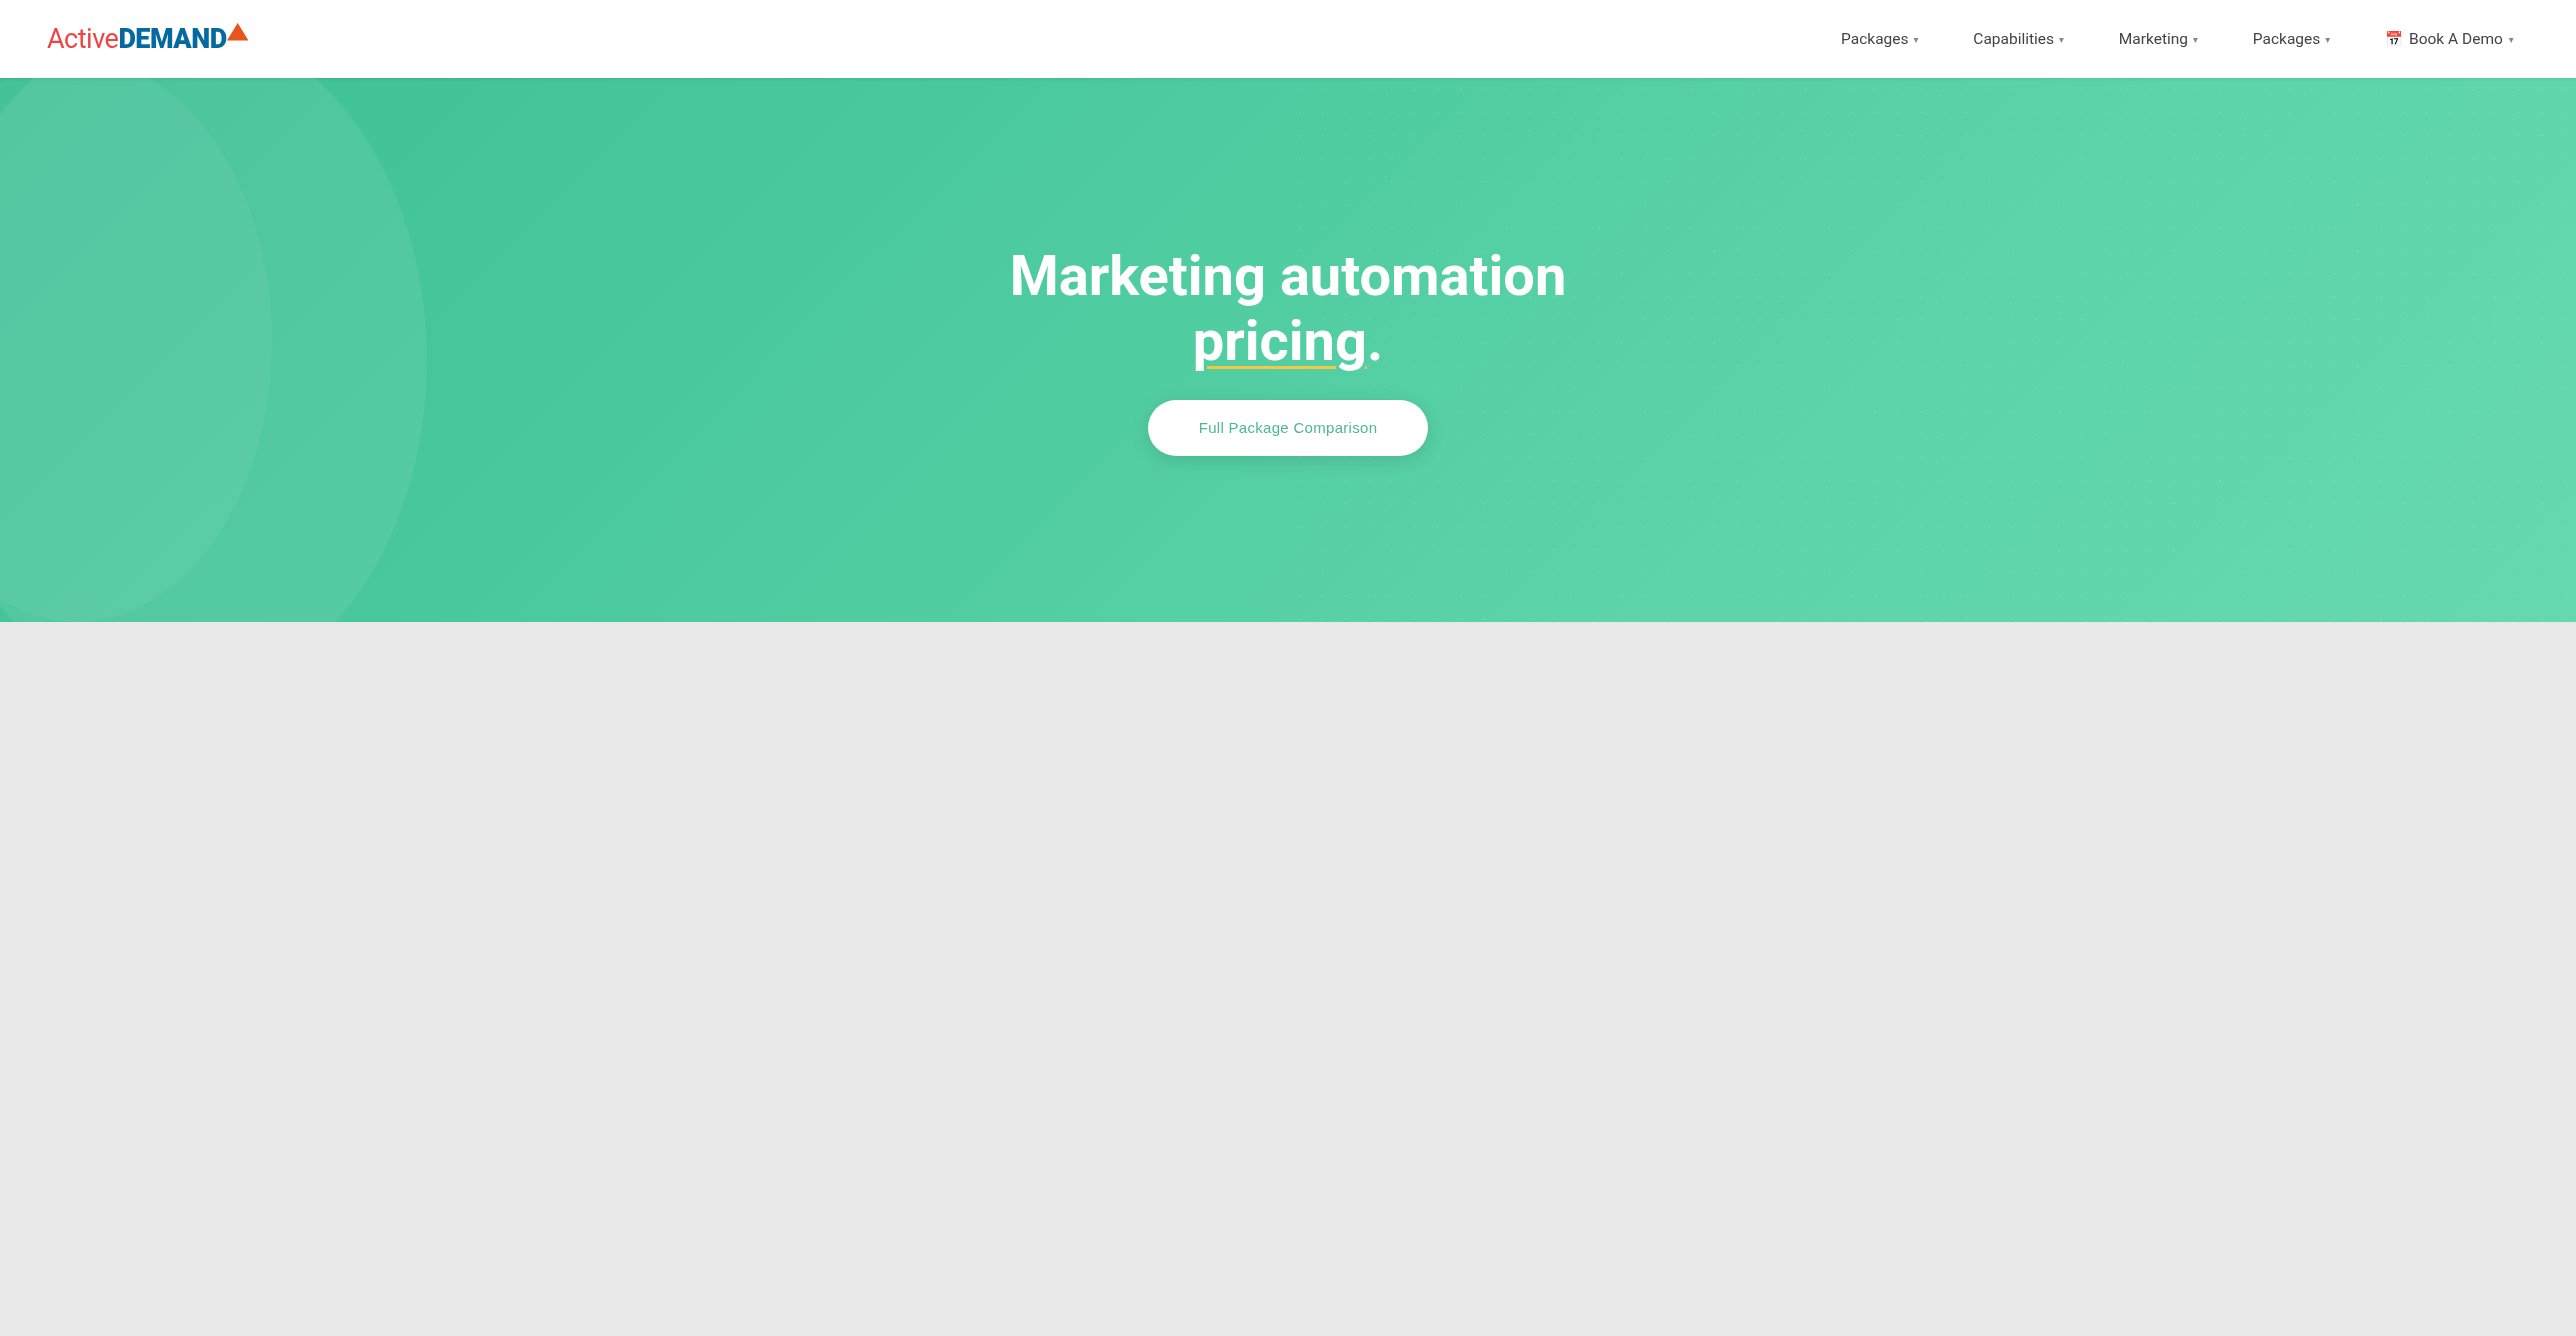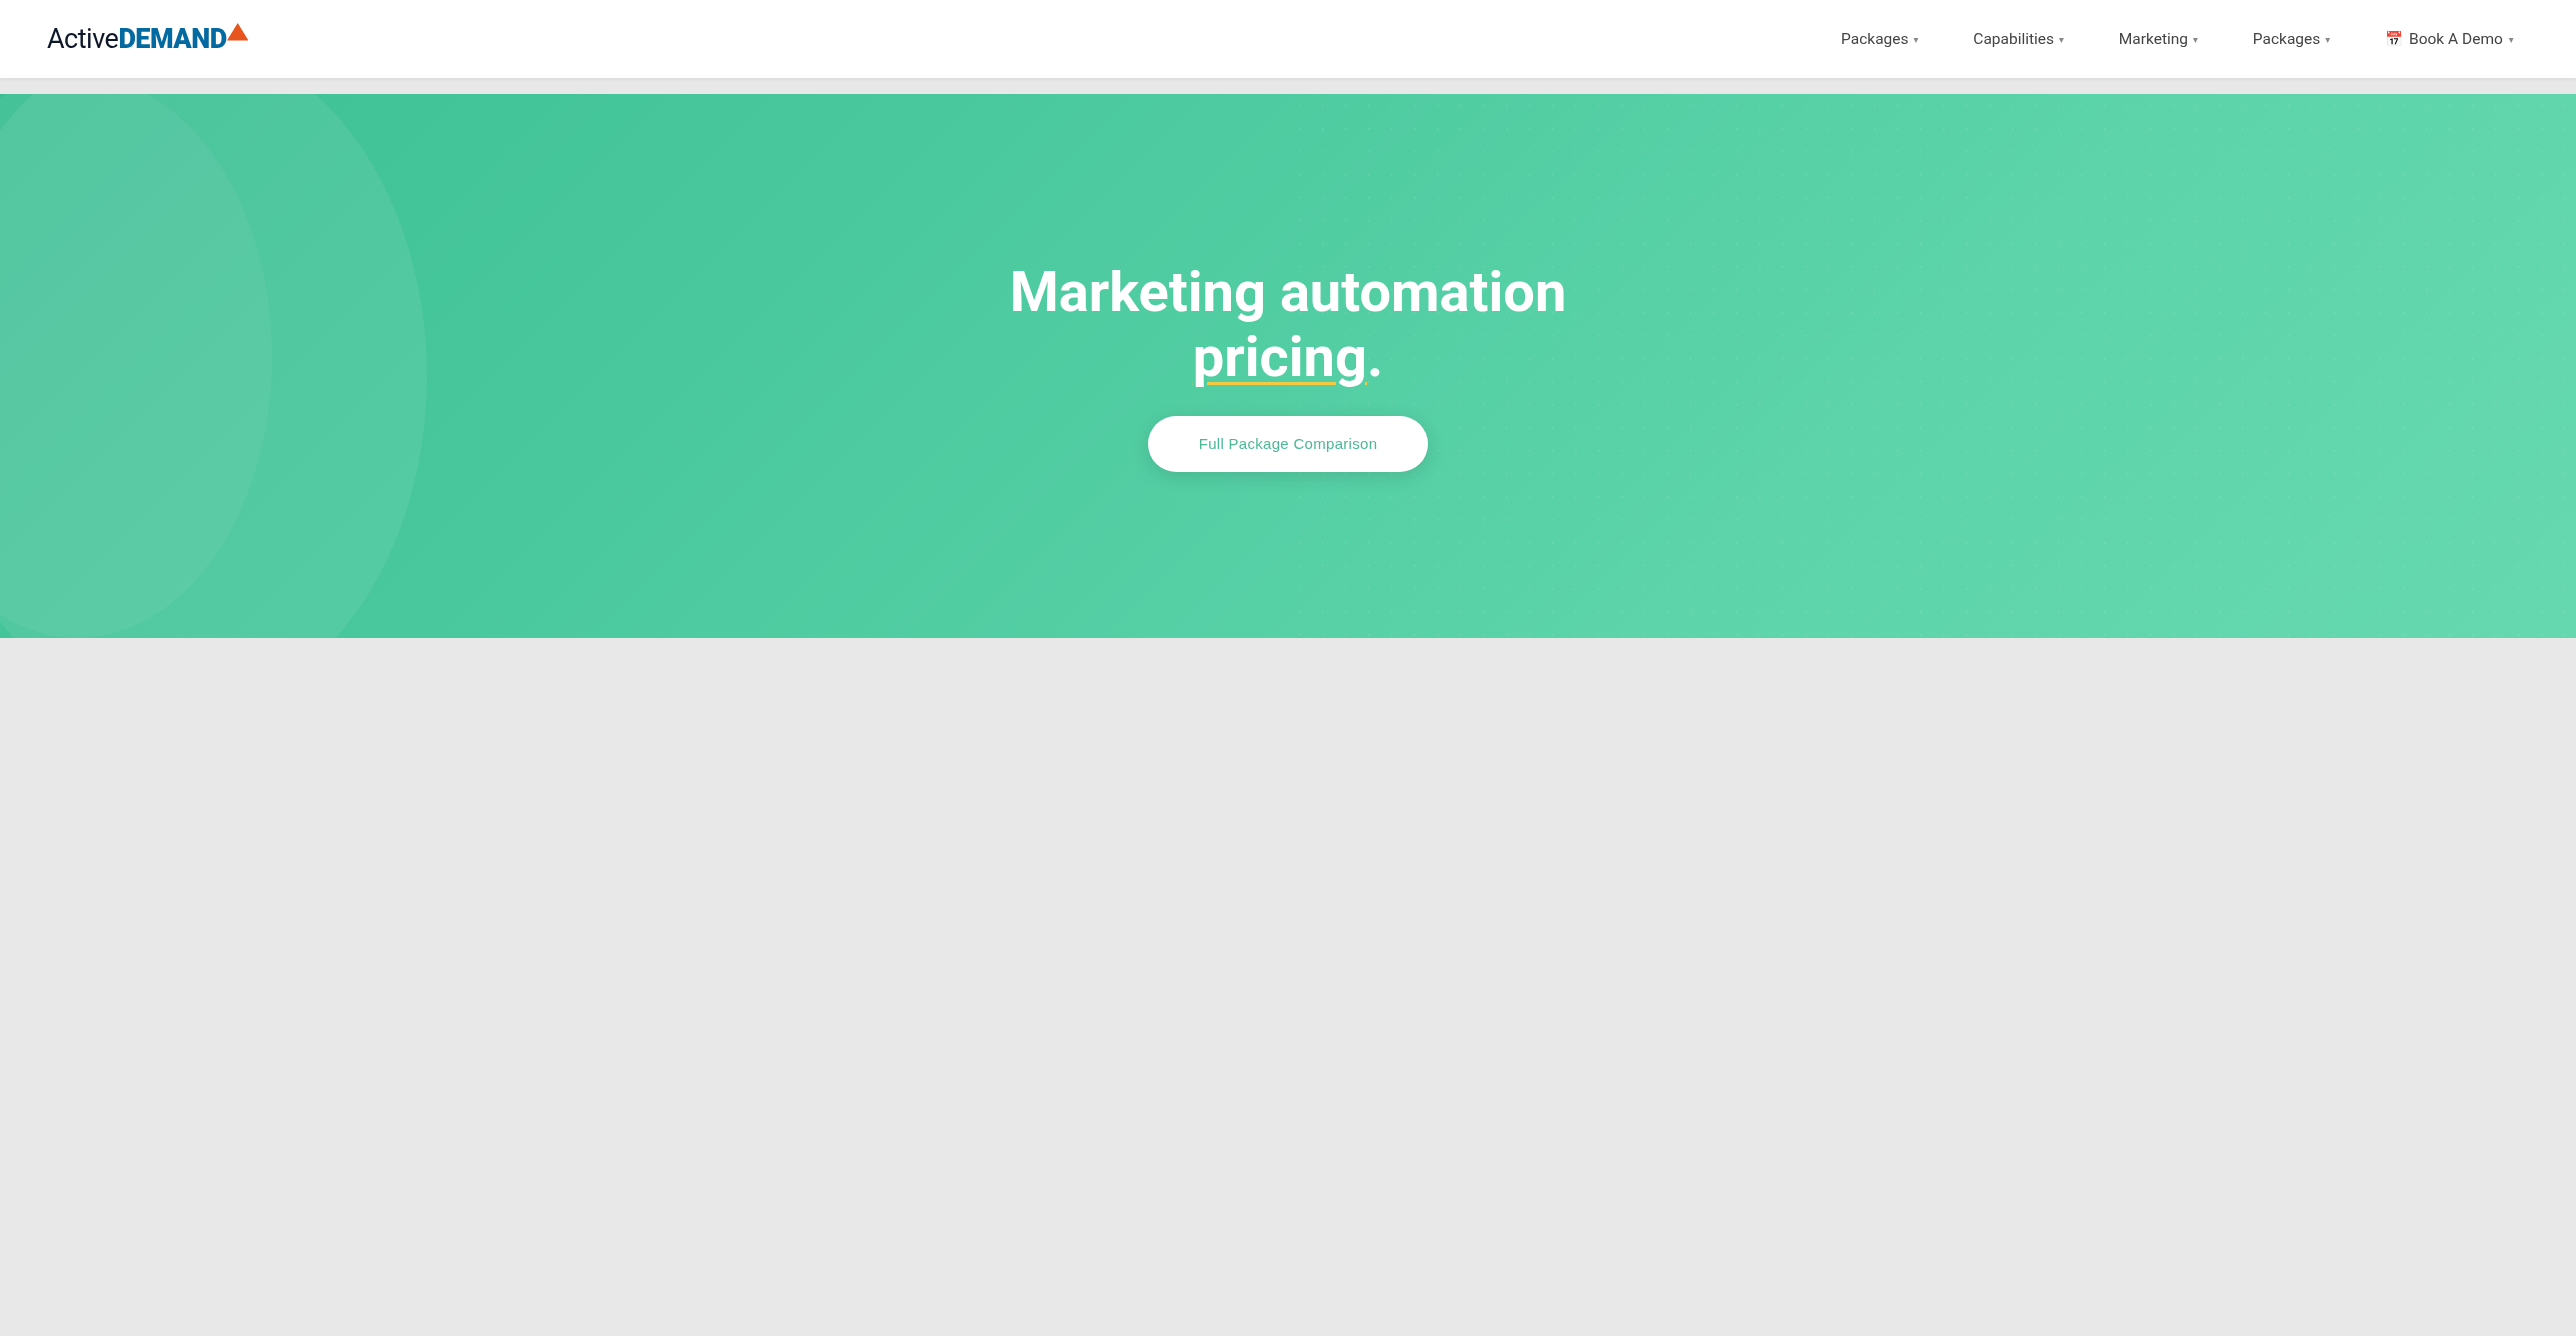--- a/index.html
+++ b/index.html
@@ -32,21 +32,21 @@
       align-items: center;
     }
 
     .logo-text {
       font-size: 27px;
       letter-spacing: -0.5px;
       line-height: 1;
     }
 
     .logo-active {
-      color: #0f172a;
+      color: #ef4444;
       font-weight: 400;
     }
 
     .logo-demand {
       color: #0369a1;
       font-weight: 900;
     }
 
     .logo-arrow-wrapper {
       display: inline-block;
@@ -103,21 +103,20 @@
 
     
     .hero {
       background: linear-gradient(135deg, #3dbf94 0%, #4ecba0 40%, #5dd4aa 70%, #66d8b0 100%);
       min-height: 544px;
       display: flex;
       align-items: center;
       justify-content: center;
       position: relative;
       overflow: hidden;
-      margin-top: 16px;
     }
 
     .hero-arc-left {
       position: absolute;
       left: -78px;
       top: -58px;
       width: 505px;
       height: 680px;
       border-radius: 50%;
       background: rgba(255,255,255,0.07);

